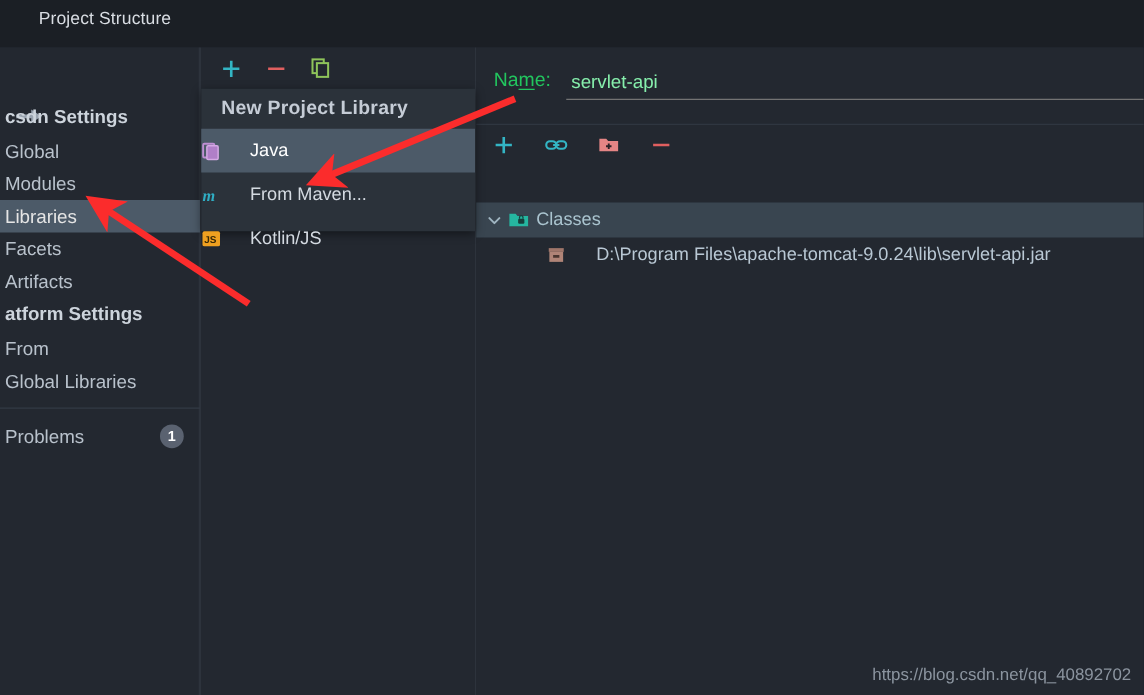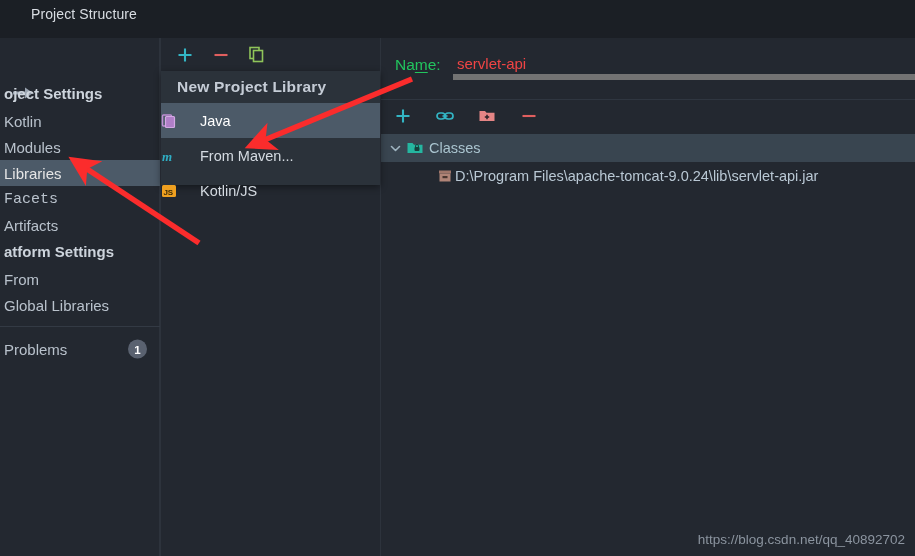--- a/index.html
+++ b/index.html
@@ -113,46 +113,47 @@
     background: #232830;
   }
   .name-label {
     position: absolute; left: 14px; top: 18px;
     font-size: 15.5px; color: #22c55e;
   }
   .name-label u { text-decoration: underline; text-underline-offset: 2px; }
   .name-input {
     position: absolute; left: 72px; top: 16px;
     width: 462px; height: 26px;
-    border: none; border-bottom: 6px solid #737373;
+    border: none; border-bottom: 1px solid #737373;
     background: transparent;
-    color: #ef4444; font-size: 15px;
+    color: #86efac; font-size: 15px;
     font-family: "Liberation Sans", sans-serif;
     padding: 0 2px 2px 4px;
     outline: none;
   }
   .panel-sep {
     position: absolute; left: 0; top: 61px; width: 534px; height: 1px;
     background: #2f3640;
   }
   .right-toolbar {
     position: absolute; left: 0; top: 62px; width: 534px; height: 32px;
     background: #232830;
     display: flex; align-items: center; gap: 22px; padding-left: 12px;
   }
   .tree-row {
     position: absolute; left: 0; width: 534px; height: 28px;
     display: flex; align-items: center;
     font-size: 14.5px;
+    margin-top: 28px;
   }
   .tree-row.classes {
     top: 96px; background: #394550; color: #aac4cf; padding-left: 8px; gap: 6px;
   }
   .tree-row.jar {
-    top: 124px; color: #b9c8d4; padding-left: 56px; gap: 2px;
+    top: 124px; color: #b9c8d4; padding-left: 56px; gap: 24px;
   }
   .chev { width: 12px; height: 12px; flex:0 0 12px; display:flex; align-items:center; justify-content:center;}
   .icon16 { width: 16px; height: 16px; flex: 0 0 16px; display:flex; align-items:center; justify-content:center;}
 
   
   .watermark {
     position: absolute; right: 10px; bottom: 9px;
     font-size: 13.5px; color: #8b949f;
     font-family: "Liberation Sans", sans-serif;
   }
@@ -174,32 +175,32 @@
 
   <div class="sidebar">
     <div class="sidebar-arrow">
       <svg width="24" height="14" viewBox="0 0 24 14">
         <path d="M1 7 H15" stroke="#9aa4b0" stroke-width="3" fill="none"></path>
         <path d="M13 1.5 L21 7 L13 12.5 Z" fill="#9aa4b0"></path>
       </svg>
     </div>
     <div class="sidebar-list" id="sidebar-list">
         <div class="side-item header" style="top: 42px;">
-          <span>oject Settings</span>
+          <span>csdn Settings</span>
         </div>
         <div class="side-item" style="top: 70px;">
-          <span>Kotlin</span>
+          <span>Global</span>
         </div>
         <div class="side-item" style="top: 96px;">
           <span>Modules</span>
         </div>
         <div class="side-item selected" style="top: 122px;">
           <span>Libraries</span>
         </div>
-        <div class="side-item" style="top: 148px; font-family: Liberation Mono, monospace;">
+        <div class="side-item" style="top: 148px;">
           <span>Facets</span>
         </div>
         <div class="side-item" style="top: 174px;">
           <span>Artifacts</span>
         </div>
         <div class="side-item header" style="top: 200px;">
           <span>atform Settings</span>
         </div>
         <div class="side-item" style="top: 228px;">
           <span>From</span>

